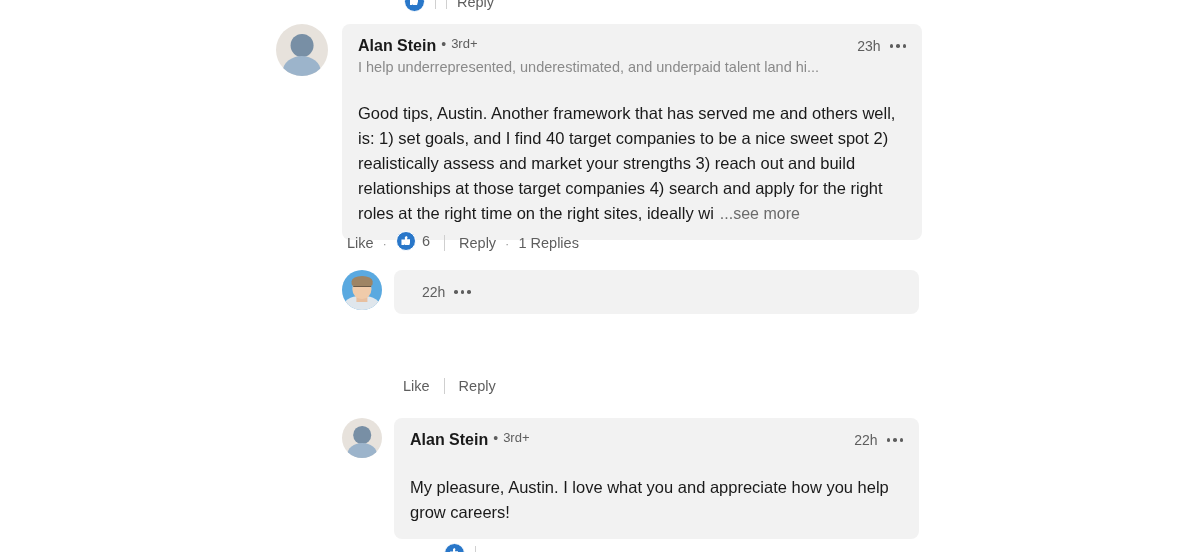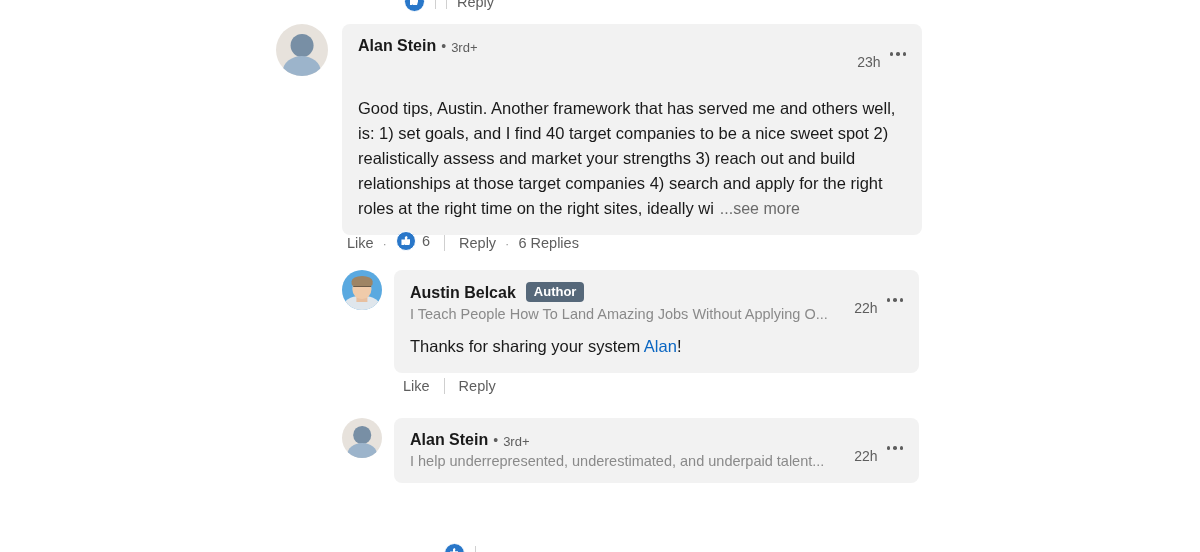--- a/index.html
+++ b/index.html
@@ -169,21 +169,21 @@
   .bubble.w2 { width: 525px; }
 
   .hdr {
     display: flex;
     align-items: flex-start;
   }
   .hdr-left { flex: 1 1 auto; min-width: 0; }
 
   .name-line {
     display: flex;
-    align-items: flex-end;
+    align-items: flex-start;
     white-space: nowrap;
     line-height: 1.2;
   }
   .author-name {
     font-size: 16px;
     font-weight: bold;
     color: #1a1a1a;
   }
   .degree-dot {
     color: #5e5e5e;
@@ -217,21 +217,20 @@
     flex: none;
     display: flex;
     align-items: center;
     gap: 9px;
     margin-left: 12px;
     padding-top: 2px;
   }
   .timestamp {
     color: #5e5e5e;
     font-size: 14px;
-    margin-top: 16px;
   }
   .dots {
     display: flex;
     gap: 3px;
     align-items: center;
   }
   .dots i {
     width: 3.5px;
     height: 3.5px;
     border-radius: 50%;
@@ -325,20 +324,21 @@
       <span class="body"></span>
     </div>
     <div class="bubble w1">
       <div class="hdr">
         <div class="hdr-left">
           <div class="name-line">
             <span class="author-name">Alan Stein</span>
             <span class="degree-dot">•</span>
             <span class="degree">3rd+</span>
           </div>
+          <div class="headline">I help underrepresented, underestimated, and underpaid talent land hi...</div>
         </div>
         <div class="meta">
           <span class="timestamp">23h</span>
           <span class="dots">
               <i></i>
               <i></i>
               <i></i>
             </span>
         </div>
       </div>
@@ -349,50 +349,42 @@
   <div class="actions" style="left: 347px; top: 231px;">
     <span class="act-btn">Like</span>
     <span class="act-dot">·</span>
     <span class="reaction-chip">
       <span class="reaction-badge"></span>
       <span class="reaction-count">6</span>
     </span>
     <span class="divider"></span>
     <span class="act-btn">Reply</span>
     <span class="act-dot">·</span>
-    <span class="act-btn">6 Replies</span>
+    <span class="act-btn">1 Replies</span>
   </div>
 
   <div class="comment level-2" style="top: 270px;">
     <div class="avatar photo size-sm">
       <span class="ph-shoulders"></span>
       <span class="ph-neck"></span>
       <span class="ph-face"></span>
       <span class="ph-hair"></span>
       <span class="ph-glasses"></span>
     </div>
     <div class="bubble w2">
       <div class="hdr">
-        <div class="hdr-left">
-          <div class="name-line">
-            <span class="author-name">Austin Belcak</span>
-            <span class="author-badge">Author</span>
-          </div>
-          <div class="headline">I Teach People How To Land Amazing Jobs Without Applying O...</div>
-        </div>
         <div class="meta">
           <span class="timestamp">22h</span>
           <span class="dots">
               <i></i>
               <i></i>
               <i></i>
             </span>
         </div>
       </div>
-      <div class="body-text compact"><span>Thanks for sharing your system </span><span class="mention">Alan</span><span>!</span></div>
     </div>
   </div>
 
   <div class="actions" style="left: 403px; top: 378px;">
     <span class="act-btn">Like</span>
     <span class="divider"></span>
     <span class="act-btn">Reply</span>
   </div>
 
   <div class="comment level-2" style="top: 418px;">
@@ -401,31 +393,31 @@
       <span class="body"></span>
     </div>
     <div class="bubble w2">
       <div class="hdr">
         <div class="hdr-left">
           <div class="name-line">
             <span class="author-name">Alan Stein</span>
             <span class="degree-dot">•</span>
             <span class="degree">3rd+</span>
           </div>
-          <div class="headline">I help underrepresented, underestimated, and underpaid talent...</div>
         </div>
         <div class="meta">
           <span class="timestamp">22h</span>
           <span class="dots">
               <i></i>
               <i></i>
               <i></i>
             </span>
         </div>
       </div>
+      <div class="body-text">My pleasure, Austin. I love what you and appreciate how you help grow careers!</div>
     </div>
   </div>
 
   <div class="partial-row partial-bottom">
     <span class="mini-reaction"></span>
     <span class="sep-bar"></span>
     <span></span>
   </div>
 
 </div>

